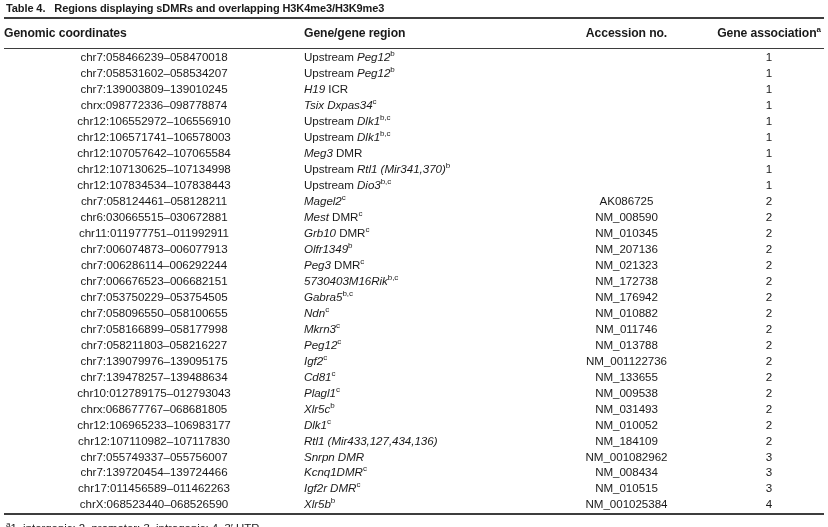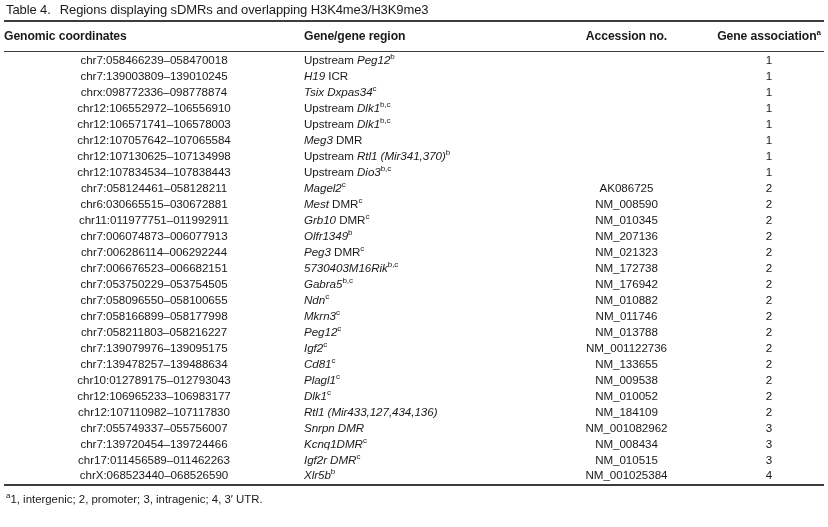--- a/index.html
+++ b/index.html
@@ -13,22 +13,22 @@
     font-family: "Liberation Sans", sans-serif;
     color: #1a1a1a;
     overflow: hidden;
   }
   .table-wrap {
     width: 828px;
     box-sizing: border-box;
     padding: 0 4px;
   }
   .table-caption {
-    font-size: 13px;
-    font-weight: normal;
+    font-size: 11px;
+    font-weight: bold;
     letter-spacing: -0.1px;
     padding: 2px 0 3px 2px;
     white-space: nowrap;
   }
   .table-caption .cap-label {
     margin-right: 9px;
   }
   .rule-top {
     border-top: 2.2px solid #3d3d3d;
     height: 0;
@@ -131,20 +131,26 @@
         <col class="c4">
     </colgroup>
     <tbody id="body-rows">
         <tr>
           <td class="coords">chr7:058466239–058470018</td>
           <td class="gene"><span>Upstream </span><span class="it">Peg12</span><sup>b</sup></td>
           <td class="acc"></td>
           <td class="assoc">1</td>
         </tr>
         <tr>
+          <td class="coords">chr7:058531602–058534207</td>
+          <td class="gene"><span>Upstream </span><span class="it">Peg12</span><sup>b</sup></td>
+          <td class="acc"></td>
+          <td class="assoc">1</td>
+        </tr>
+        <tr>
           <td class="coords">chr7:139003809–139010245</td>
           <td class="gene"><span class="it">H19</span><span> ICR</span></td>
           <td class="acc"></td>
           <td class="assoc">1</td>
         </tr>
         <tr>
           <td class="coords">chrx:098772336–098778874</td>
           <td class="gene"><span class="it">Tsix Dxpas34</span><sup>c</sup></td>
           <td class="acc"></td>
           <td class="assoc">1</td>
@@ -248,20 +254,26 @@
         <tr>
           <td class="coords">chr7:139478257–139488634</td>
           <td class="gene"><span class="it">Cd81</span><sup>c</sup></td>
           <td class="acc">NM_133655</td>
           <td class="assoc">2</td>
         </tr>
         <tr>
           <td class="coords">chr10:012789175–012793043</td>
           <td class="gene"><span class="it">Plagl1</span><sup>c</sup></td>
           <td class="acc">NM_009538</td>
+          <td class="assoc">2</td>
+        </tr>
+        <tr>
+          <td class="coords">chrx:068677767–068681805</td>
+          <td class="gene"><span class="it">Xlr5c</span><sup>b</sup></td>
+          <td class="acc">NM_031493</td>
           <td class="assoc">2</td>
         </tr>
         <tr>
           <td class="coords">chr12:106965233–106983177</td>
           <td class="gene"><span class="it">Dlk1</span><sup>c</sup></td>
           <td class="acc">NM_010052</td>
           <td class="assoc">2</td>
         </tr>
         <tr>
           <td class="coords">chr12:107110982–107117830</td>

